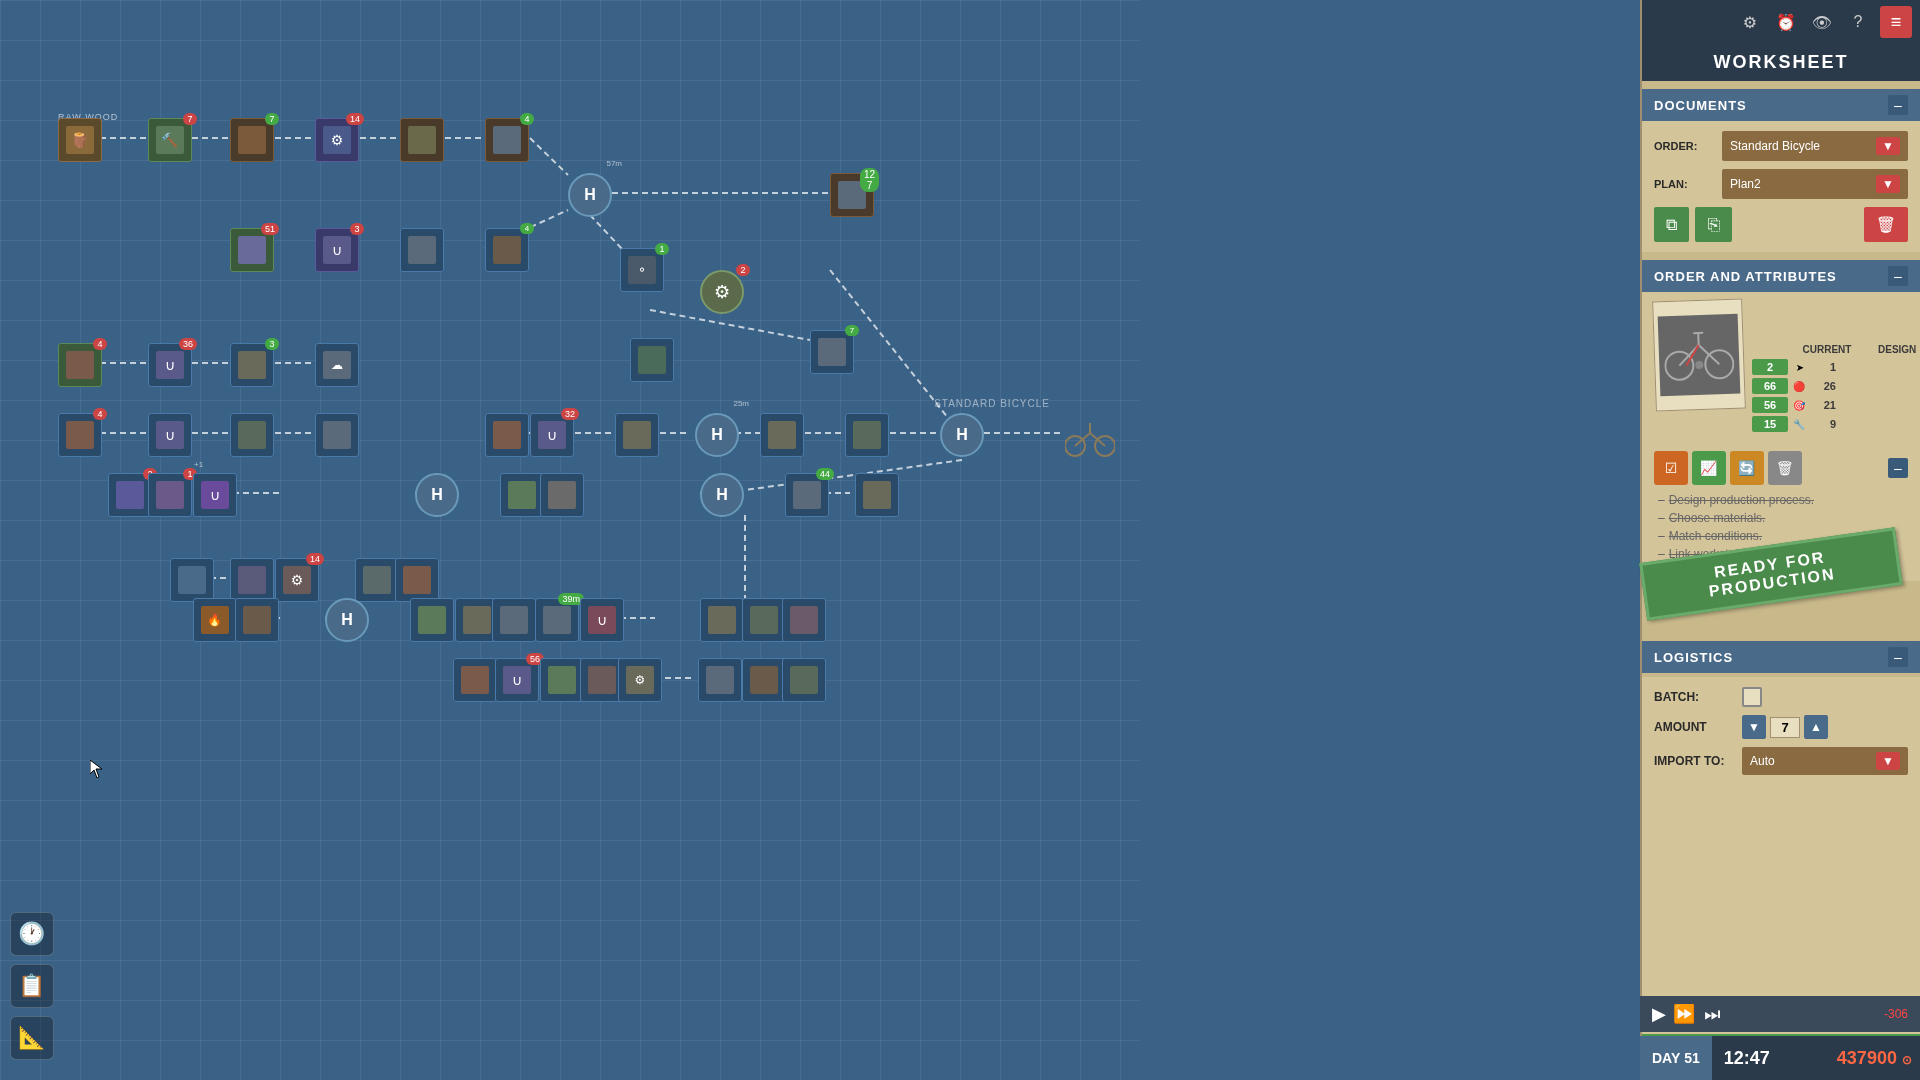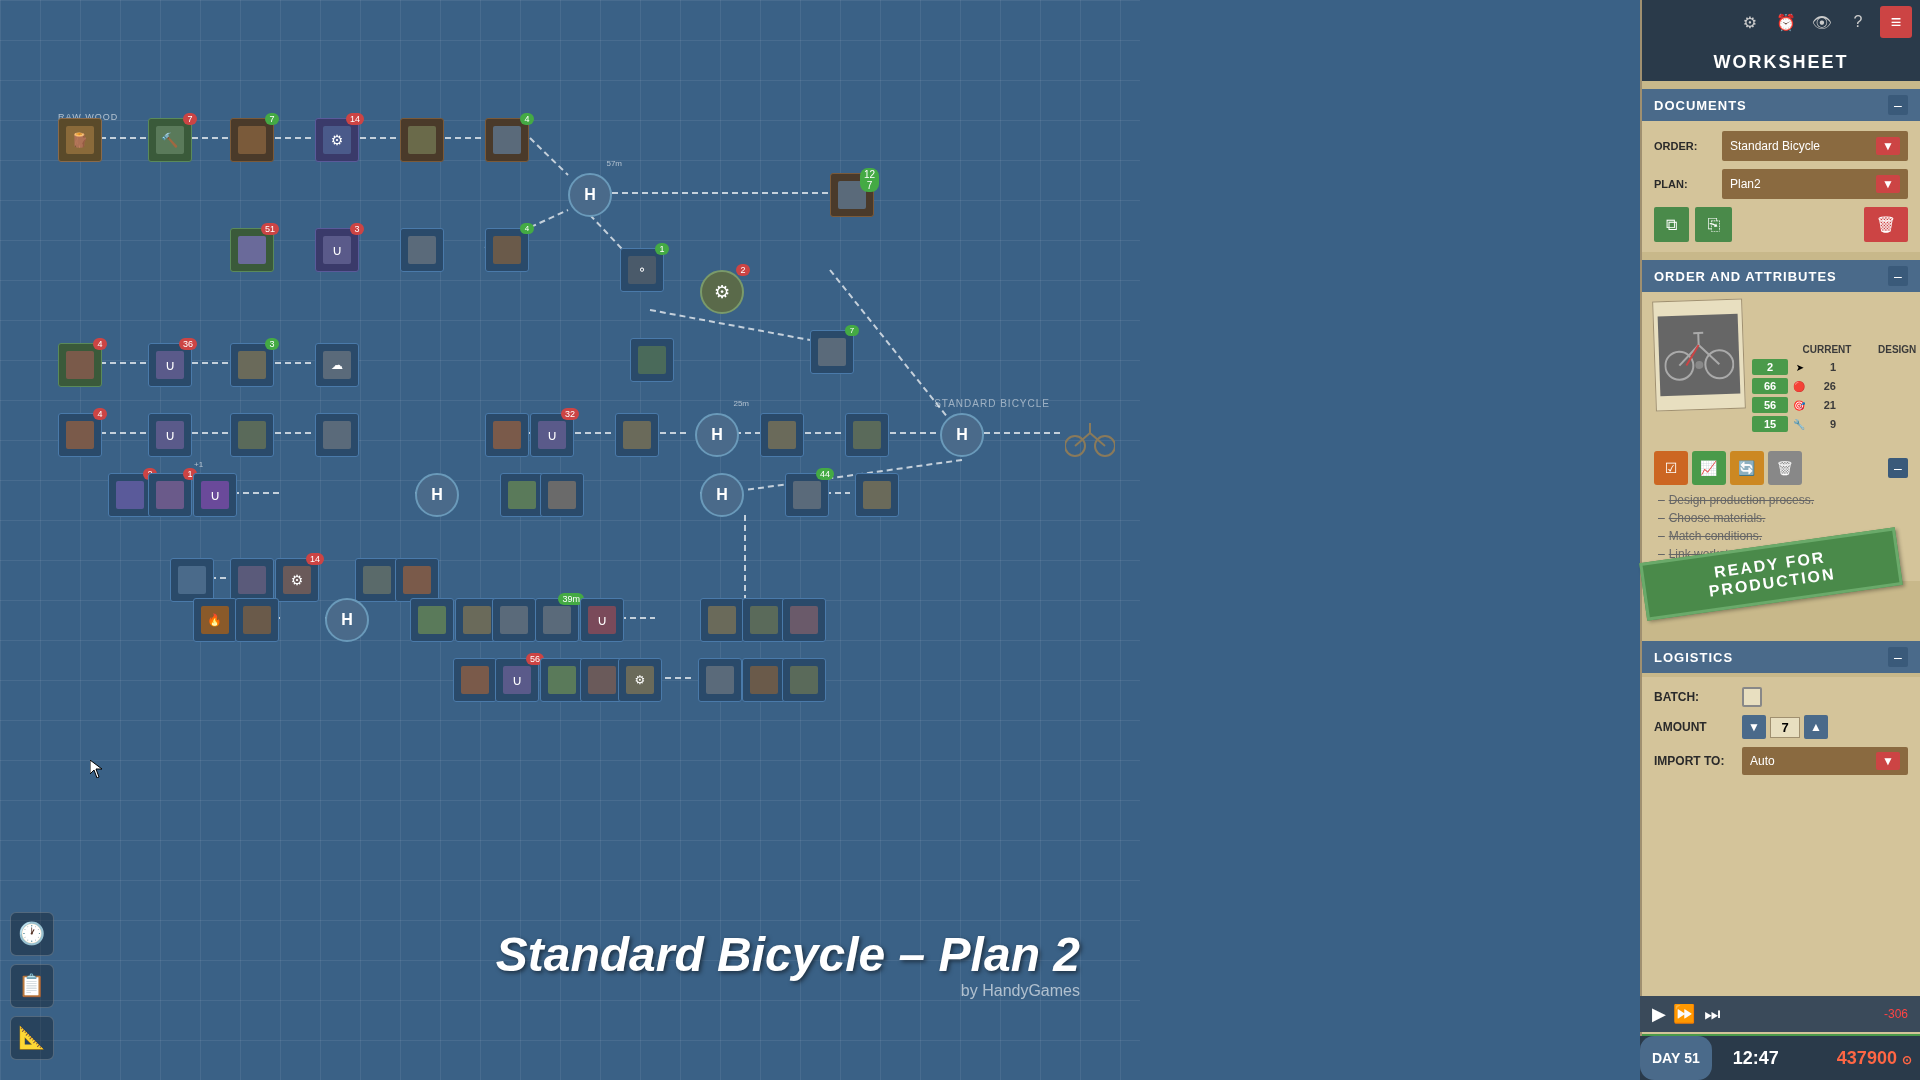--- a/index.html
+++ b/index.html
@@ -517,25 +517,24 @@
     }
     .day-badge {
       background: #4a6a8a;
       color: white;
       padding: 6px 12px;
       font-size: 14px;
       font-weight: bold;
       height: 100%;
       display: flex;
       align-items: center;
-      border-radius: 14px;
     }
     .time-display {
       color: white;
-      padding: 0 21px;
+      padding: 0 12px;
       font-size: 18px;
       font-weight: bold;
     }
     .money-display {
       color: #ff6644;
       font-size: 18px;
       font-weight: bold;
       margin-left: auto;
       padding-right: 8px;
     }
@@ -904,24 +903,20 @@
   <div class="node" style="left:698px;top:658px;">
     <div style="width:28px;height:28px;background:#5a6a7a;border-radius:2px;"></div>
   </div>
   <div class="node" style="left:742px;top:658px;">
     <div style="width:28px;height:28px;background:#6a5a4a;border-radius:2px;"></div>
   </div>
   <div class="node" style="left:782px;top:658px;">
     <div style="width:28px;height:28px;background:#5a6a5a;border-radius:2px;"></div>
   </div>
 
-  <div class="canvas-title">
-    <div class="canvas-title-main">Standard Bicycle – Plan 2</div>
-    <div class="canvas-title-sub">by HandyGames</div>
-  </div>
 
   <div class="bottom-left-icons">
     <div class="bl-icon" style="color:white;font-size:22px;">🕐</div>
     <div class="bl-icon" style="color:white;font-size:22px;">📋</div>
     <div class="bl-icon" style="color:white;font-size:22px;">📐</div>
   </div>
 
   <div class="cursor" style="left:90px;top:760px;">
     <svg width="12" height="18" viewBox="0 0 12 18">
       <polygon points="0,0 0,14 4,10 7,18 9,17 6,9 12,9" fill="white" stroke="black" stroke-width="1"></polygon>

